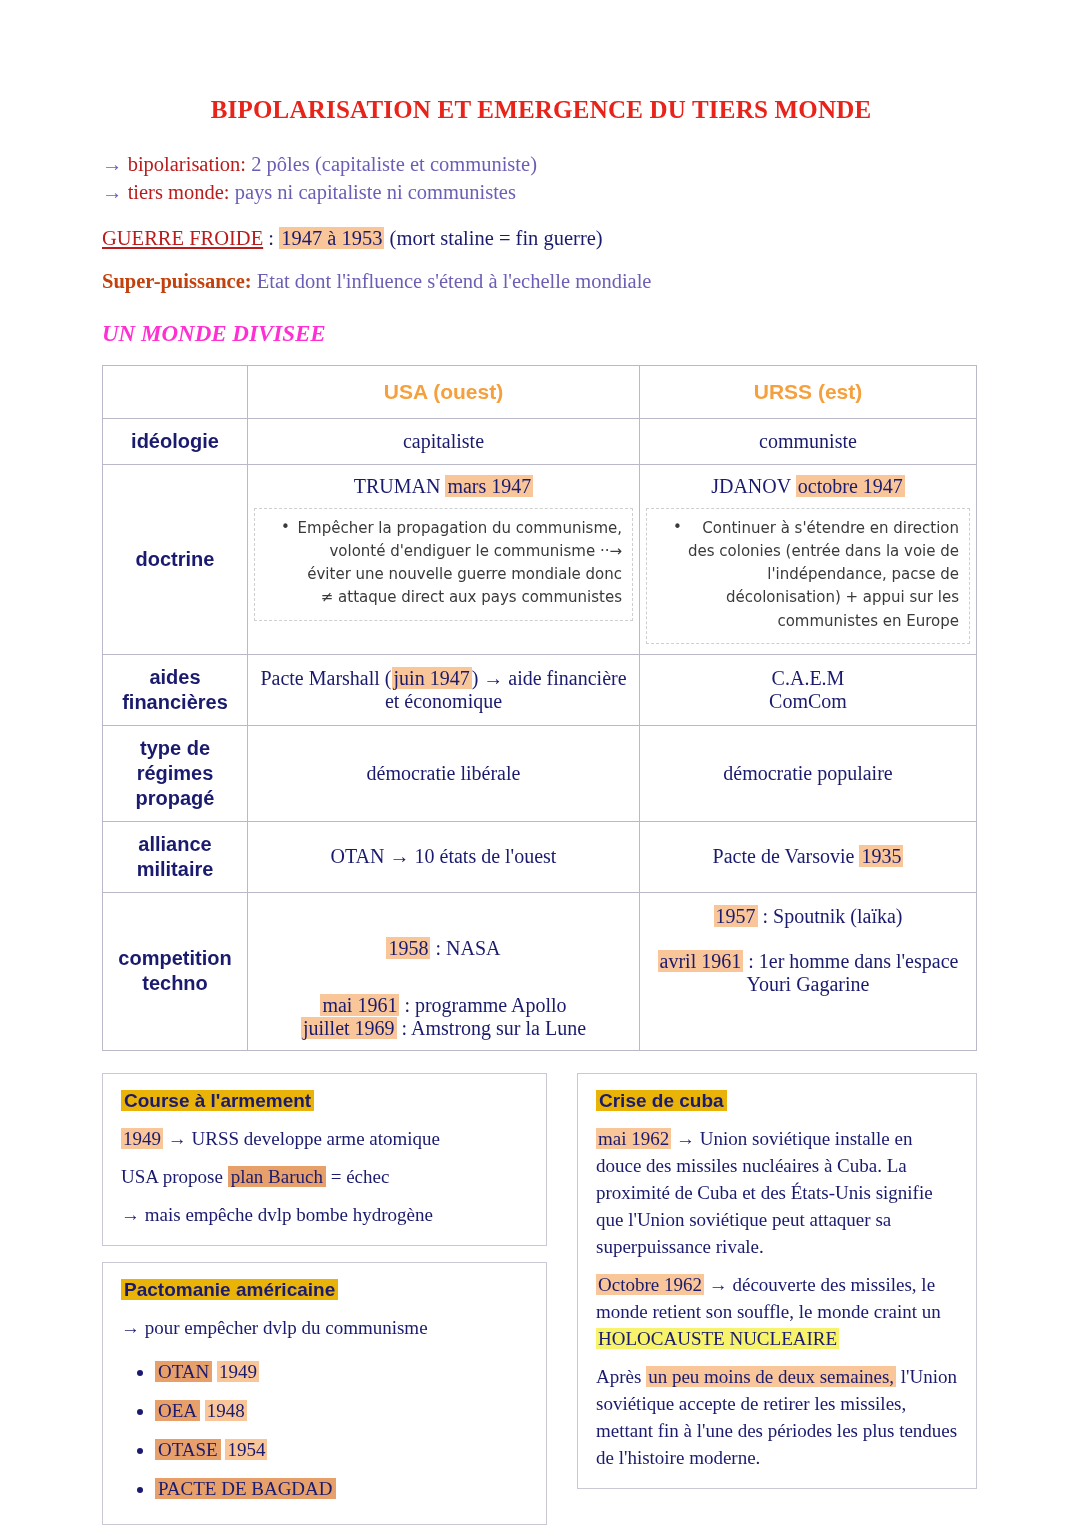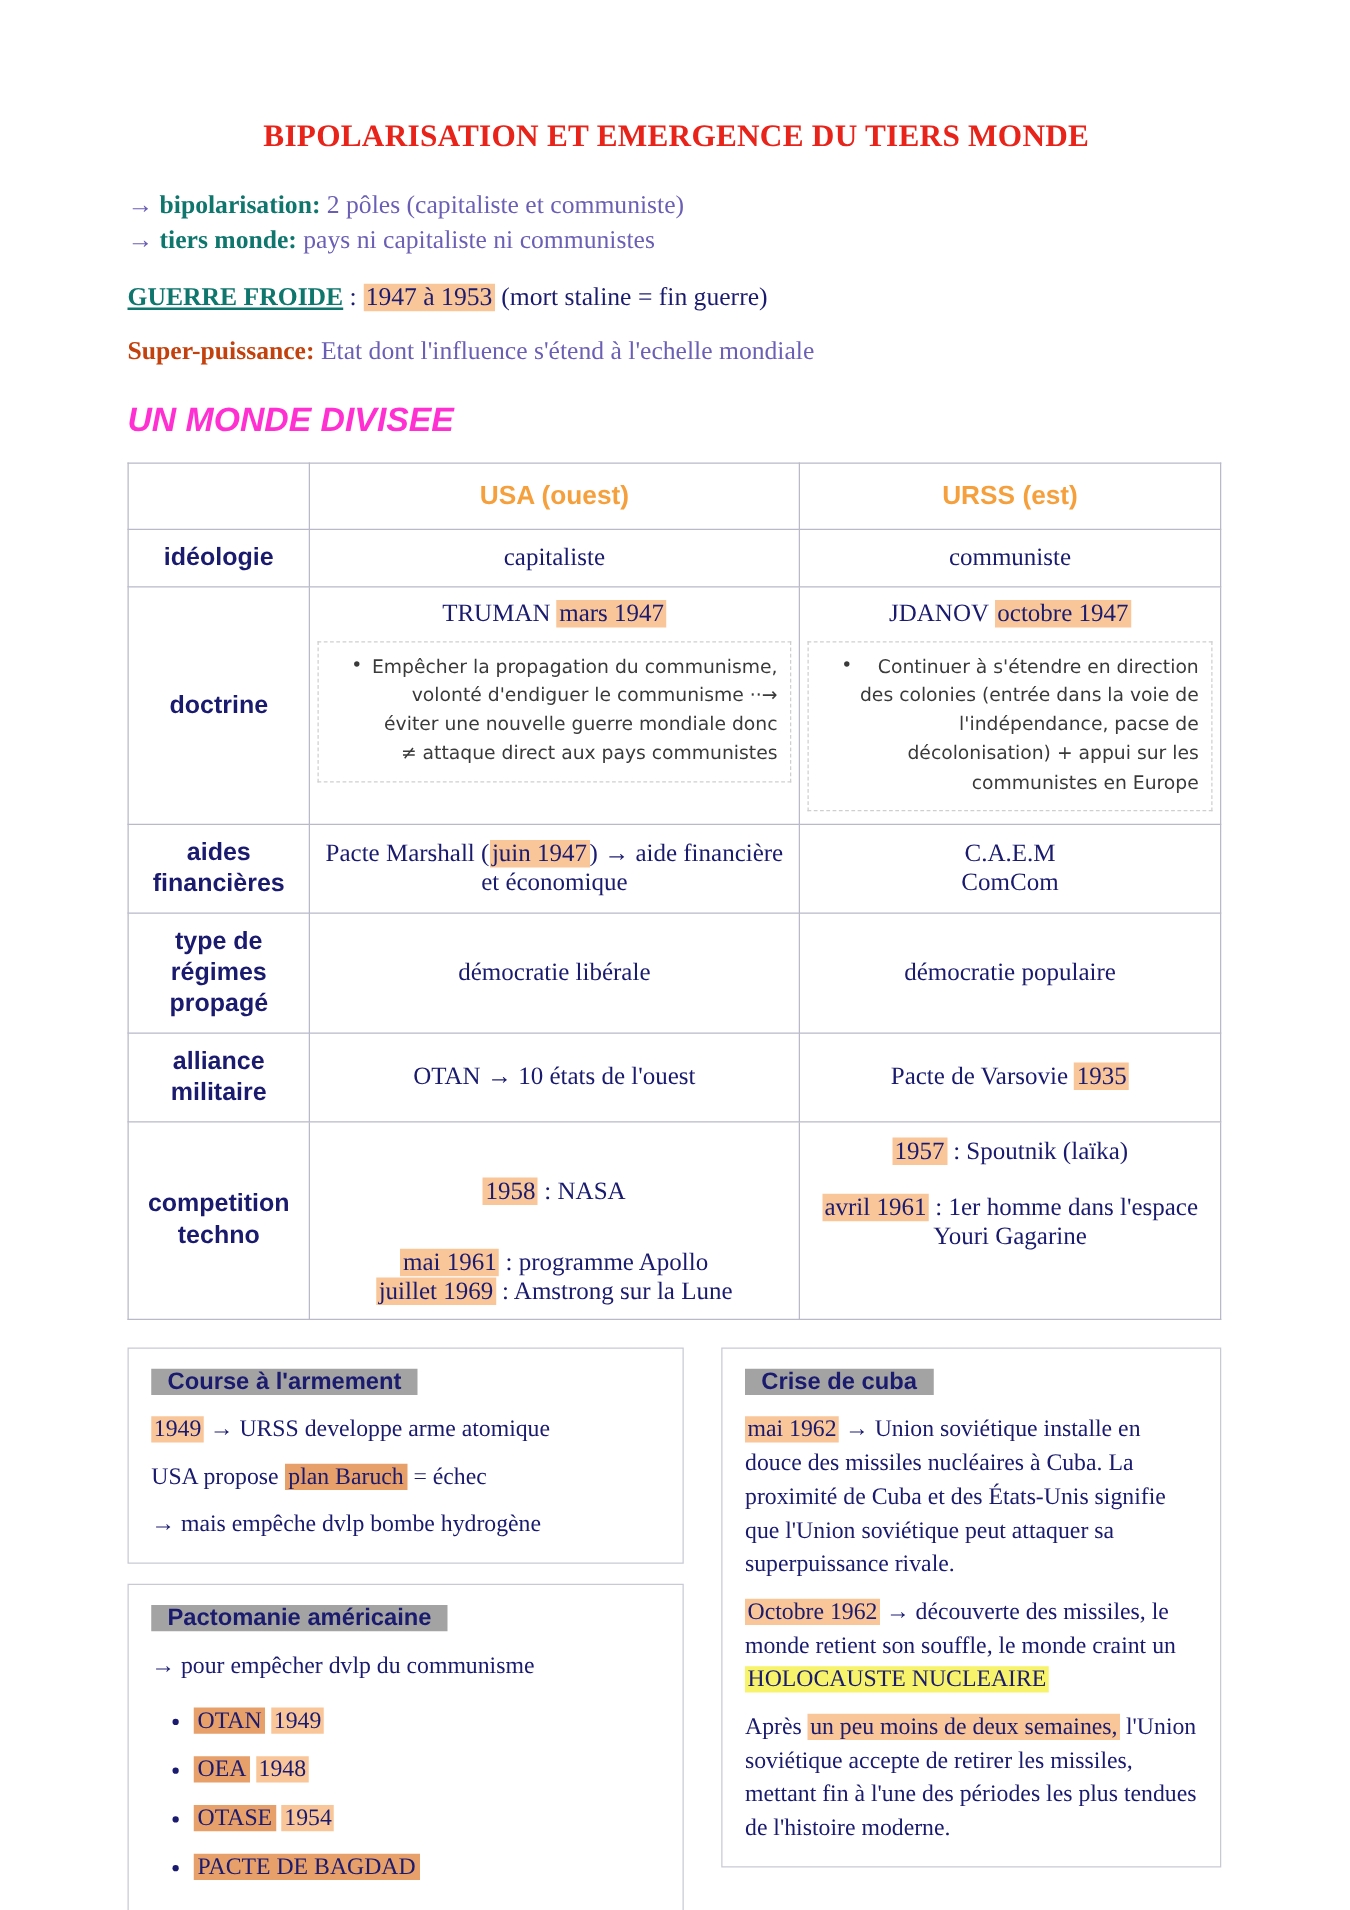--- a/index.html
+++ b/index.html
@@ -37,22 +37,22 @@
     margin: 0 0 26px 0;
     letter-spacing: 0.2px;
   }
   .def-line {
     font-size: 20.5px;
     line-height: 1.38;
     color: #6b5fb5;
     margin: 0;
   }
   .def-term {
-    color: #0f766e;
-    font-weight: bold;
+    color: #b91c1c;
+    font-weight: normal;
   }
   .arrow { color: #6b5fb5; }
   .para {
     font-size: 20.5px;
     color: #1a1a6e;
     line-height: 1.42;
     margin: 0;
   }
   .spacer-sm { height: 17px; }
   .underline { text-decoration: underline; }
@@ -62,35 +62,35 @@
   }
   .hl-orange-dark {
     background: #e8a06b;
     padding: 0 3px;
   }
   .hl-yellow {
     background: #f7f36a;
     padding: 0 2px;
   }
   .hl-cyan {
-    background: #a3a3a3;
-    padding: 0 13px;
+    background: #eab308;
+    padding: 0 3px;
   }
   .superp {
     font-size: 20.5px;
     color: #6b5fb5;
     margin: 0;
   }
   .superp b { color: #c2410c; }
   .section-head {
     color: #ff2fd1;
-    font-family: Liberation Sans, sans-serif;
+    font-family: Liberation Serif, serif;
     font-style: italic;
     font-weight: bold;
-    font-size: 27px;
+    font-size: 23px;
     margin: 28px 0 18px 0;
   }
   table.main {
     border-collapse: collapse;
     width: 874px;
     table-layout: fixed;
     margin-top: 1px;
   }
   table.main td, table.main th {
     border: 1px solid #b9b9c9;

